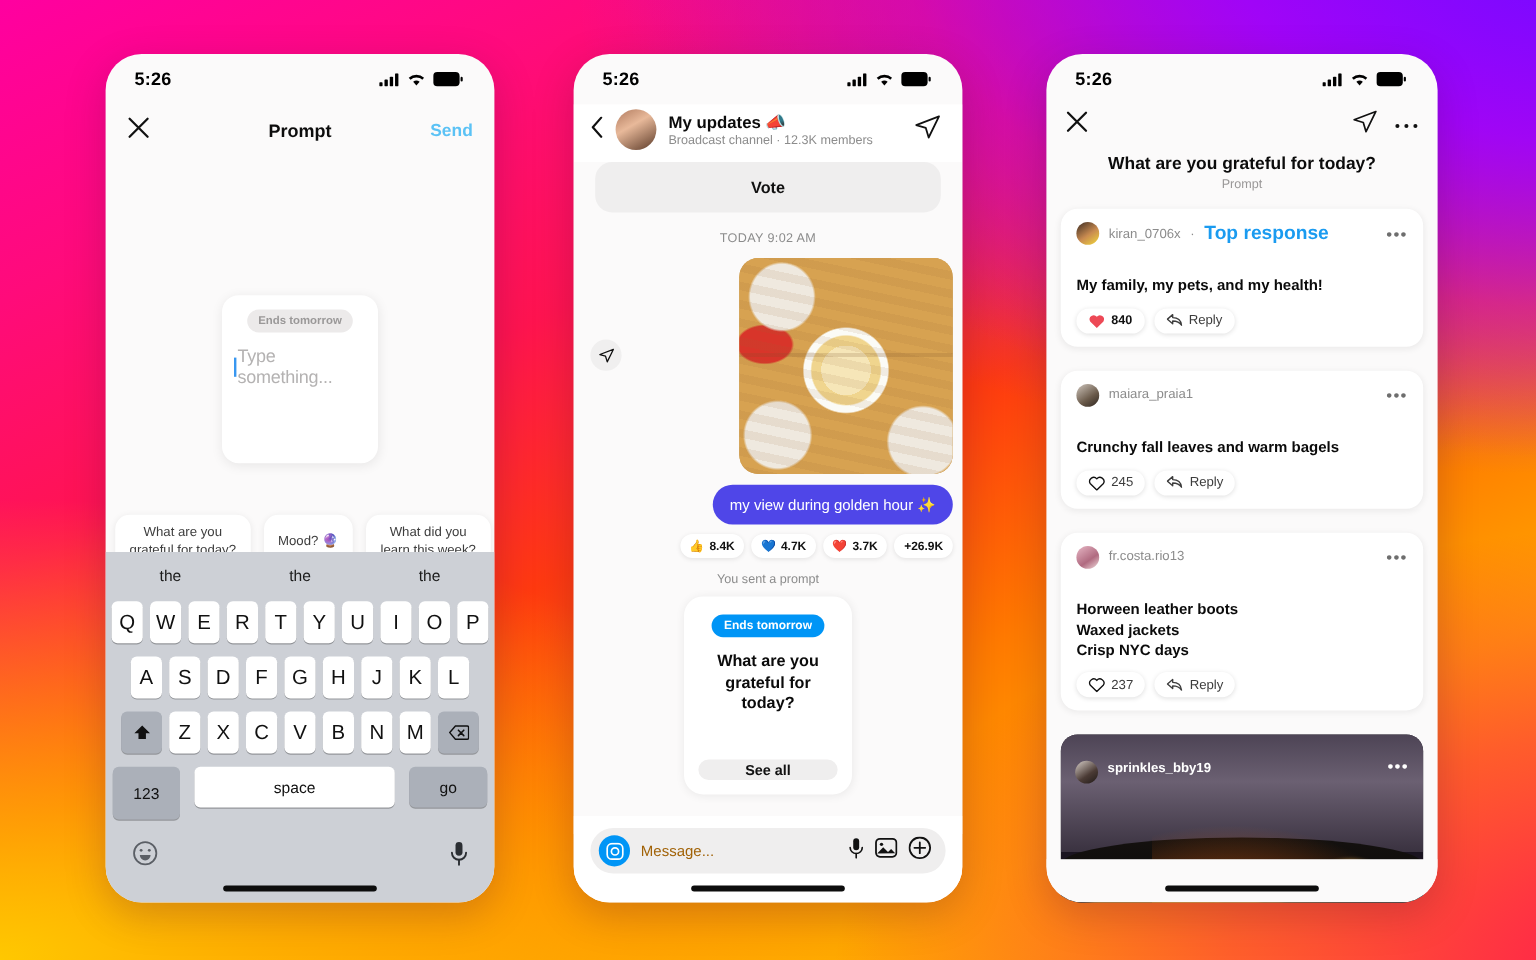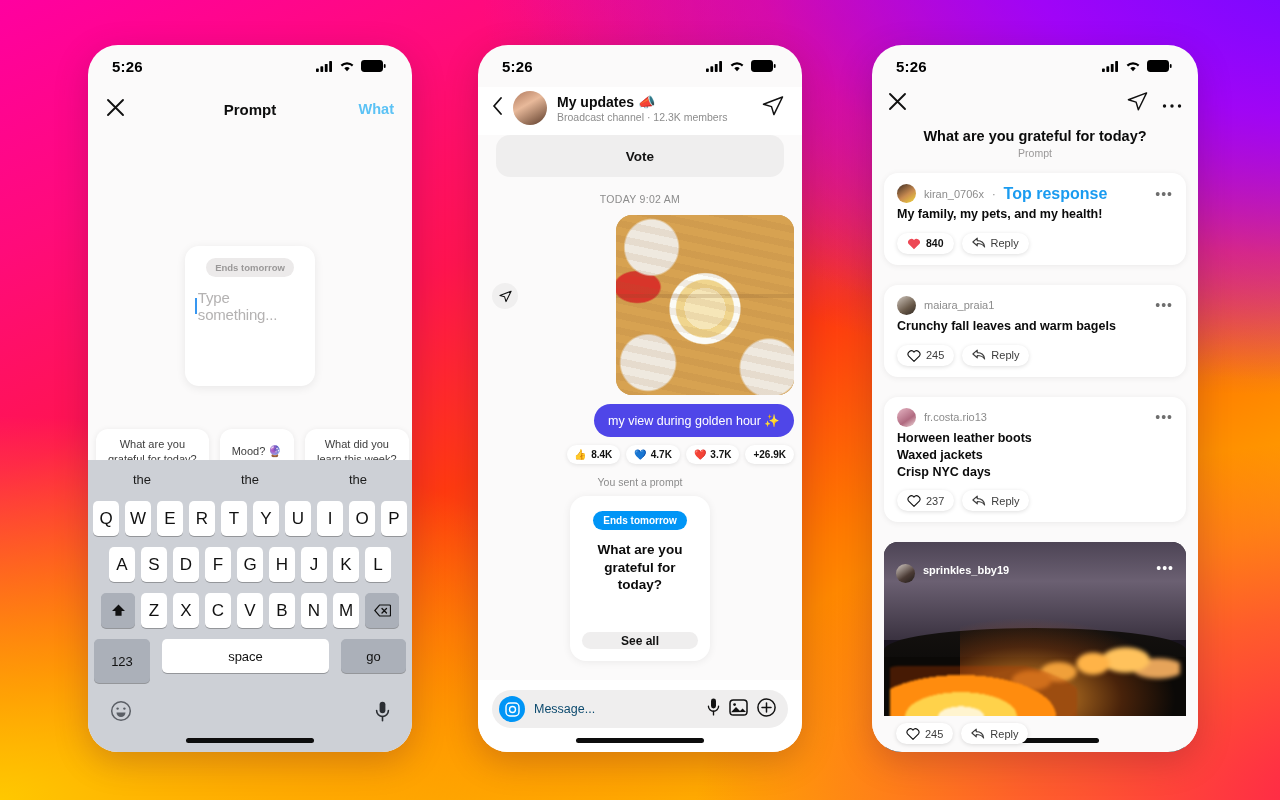--- a/index.html
+++ b/index.html
@@ -243,21 +243,21 @@
   }
   .input-pill {
     background: #efeeee; border-radius: 20px; height: 38px;
     display: flex; align-items: center; gap: 9px; padding: 0 12px 0 7px;
   }
   .cam-circle {
     width: 26px; height: 26px; border-radius: 50%;
     background: #0095f6; display: flex; align-items: center; justify-content: center;
     flex-shrink: 0;
   }
-  .input-ph { flex: 1; font-size: 12.5px; color: #0c4a6e; }
+  .input-ph { flex: 1; font-size: 12.5px; color: #a16207; }
 
   
   .p3-nav { display: flex; align-items: center; padding: 4px 16px 2px; gap: 14px; }
   .p3-nav .spacer { flex: 1; }
   .p3-title {
     text-align: center; font-size: 14.5px; font-weight: bold; color: #0b0b0b;
     margin-top: 10px;
   }
   .p3-sub { text-align: center; font-size: 10.5px; color: #9a9898; margin-top: 3px; }
   .p3-list { padding: 14px 12px 0; display: flex; flex-direction: column; gap: 20px; }
@@ -269,21 +269,21 @@
   .resp-head { display: flex; align-items: center; gap: 8px; }
   .mini-av { width: 19px; height: 19px; border-radius: 50%; flex-shrink: 0; }
   .av-a { background: linear-gradient(145deg,#3a2a22,#c98b50 55%,#f2d93a); }
   .av-b { background: linear-gradient(145deg,#cfc6bd,#6a5a4a 60%,#2e2620); }
   .av-c { background: linear-gradient(145deg,#e7b7c5,#b06a80 60%,#f2dede); }
   .av-d { background: linear-gradient(145deg,#d8d0ca,#4b3b35 60%,#201a18); }
   .resp-user { font-size: 11px; color: #8c8c8c; }
   .top-resp { color: #1a9bf0; font-weight: bold; }
   .dots { margin-left: auto; color: #6e6e6e; font-size: 14px; letter-spacing: 1px; line-height: 8px; }
   .resp-text {
-    margin-top: 3px; font-size: 12.5px; font-weight: bold; color: #0b0b0b;
+    margin-top: 26px; font-size: 12.5px; font-weight: bold; color: #0b0b0b;
     line-height: 1.35;
   }
   .resp-actions { display: flex; gap: 8px; margin-top: 10px; }
   .act-pill {
     background: #fff; border-radius: 13px;
     box-shadow: 0 1px 4px rgba(0,0,0,.13);
     padding: 4px 10px; font-size: 11px; color: #3d3d3d;
     display: flex; align-items: center; gap: 5px;
   }
   .act-pill b { font-size: 10.5px; color: #111; }
@@ -361,21 +361,21 @@
     </span>
   </div>
 
   <div class="p1-nav">
     <span class="close-x">
       <svg width="19" height="19" viewBox="0 0 19 19">
           <path d="M2 2 17 17M17 2 2 17" stroke="#111" stroke-width="1.9" stroke-linecap="round"></path>
         </svg>
     </span>
     <span class="p1-title">Prompt</span>
-    <span class="send-btn">What</span>
+    <span class="send-btn">Send</span>
   </div>
 
   <div class="p1-body">
     <div class="prompt-card">
       <span class="ends-pill-grey">Ends tomorrow</span>
       <div class="type-line">
         <span class="caret"></span>
         <span>Type something...</span>
       </div>
     </div>

